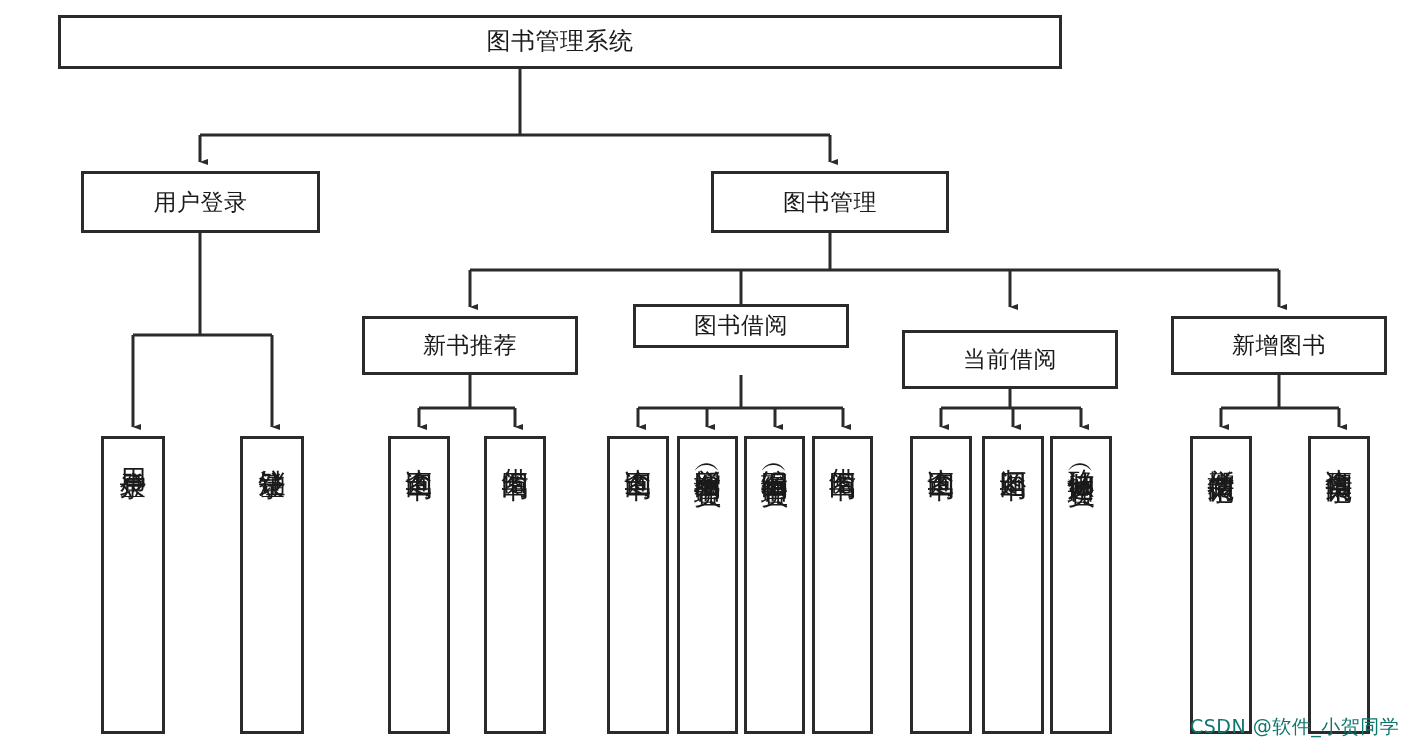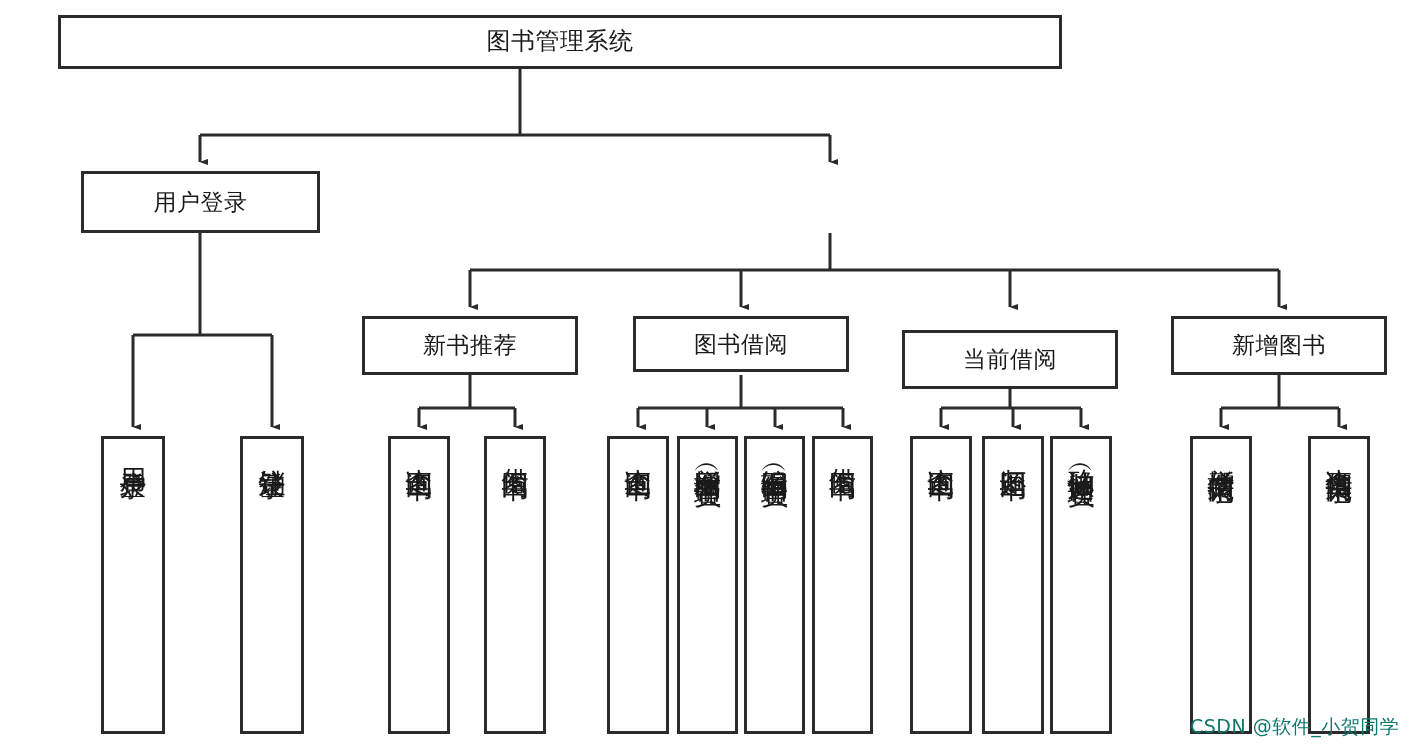--- a/index.html
+++ b/index.html
@@ -128,25 +128,28 @@
     </g>
   </svg>
 
   <div class="node h root" id="node-root" style="left: 18px; top: 15px; width: 1004px; height: 54px; margin-left: 40px;">
     <span class="label">图书管理系统</span>
   </div>
 
   <div class="node h" id="node-user-login" style="left: 81px; top: 171px; width: 239px; height: 62px;">
     <span class="label">用户登录</span>
   </div>
+  <div class="node h" id="node-book-manage" style="left: 711px; top: 171px; width: 238px; height: 62px;">
+    <span class="label">图书管理</span>
+  </div>
 
   <div class="node h" id="node-new-book-rec" style="left: 362px; top: 316px; width: 216px; height: 59px;">
     <span class="label">新书推荐</span>
   </div>
-  <div class="node h" id="node-book-borrow" style="left: 633px; top: 316px; width: 216px; height: 56px;">
+  <div class="node h" id="node-book-borrow" style="left: 633px; top: 304px; width: 216px; height: 44px; font-family: Liberation Serif, serif;">
     <span class="label">图书借阅</span>
   </div>
   <div class="node h" id="node-current-borrow" style="left: 902px; top: 330px; width: 216px; height: 59px;">
     <span class="label">当前借阅</span>
   </div>
   <div class="node h" id="node-borrow-record" style="left: 1171px; top: 316px; width: 216px; height: 59px;">
     <span class="label">新增图书</span>
   </div>
 
   <div class="node v" id="leaf-0" style="left: 101px; top: 436px; width: 64px; height: 298px;">

